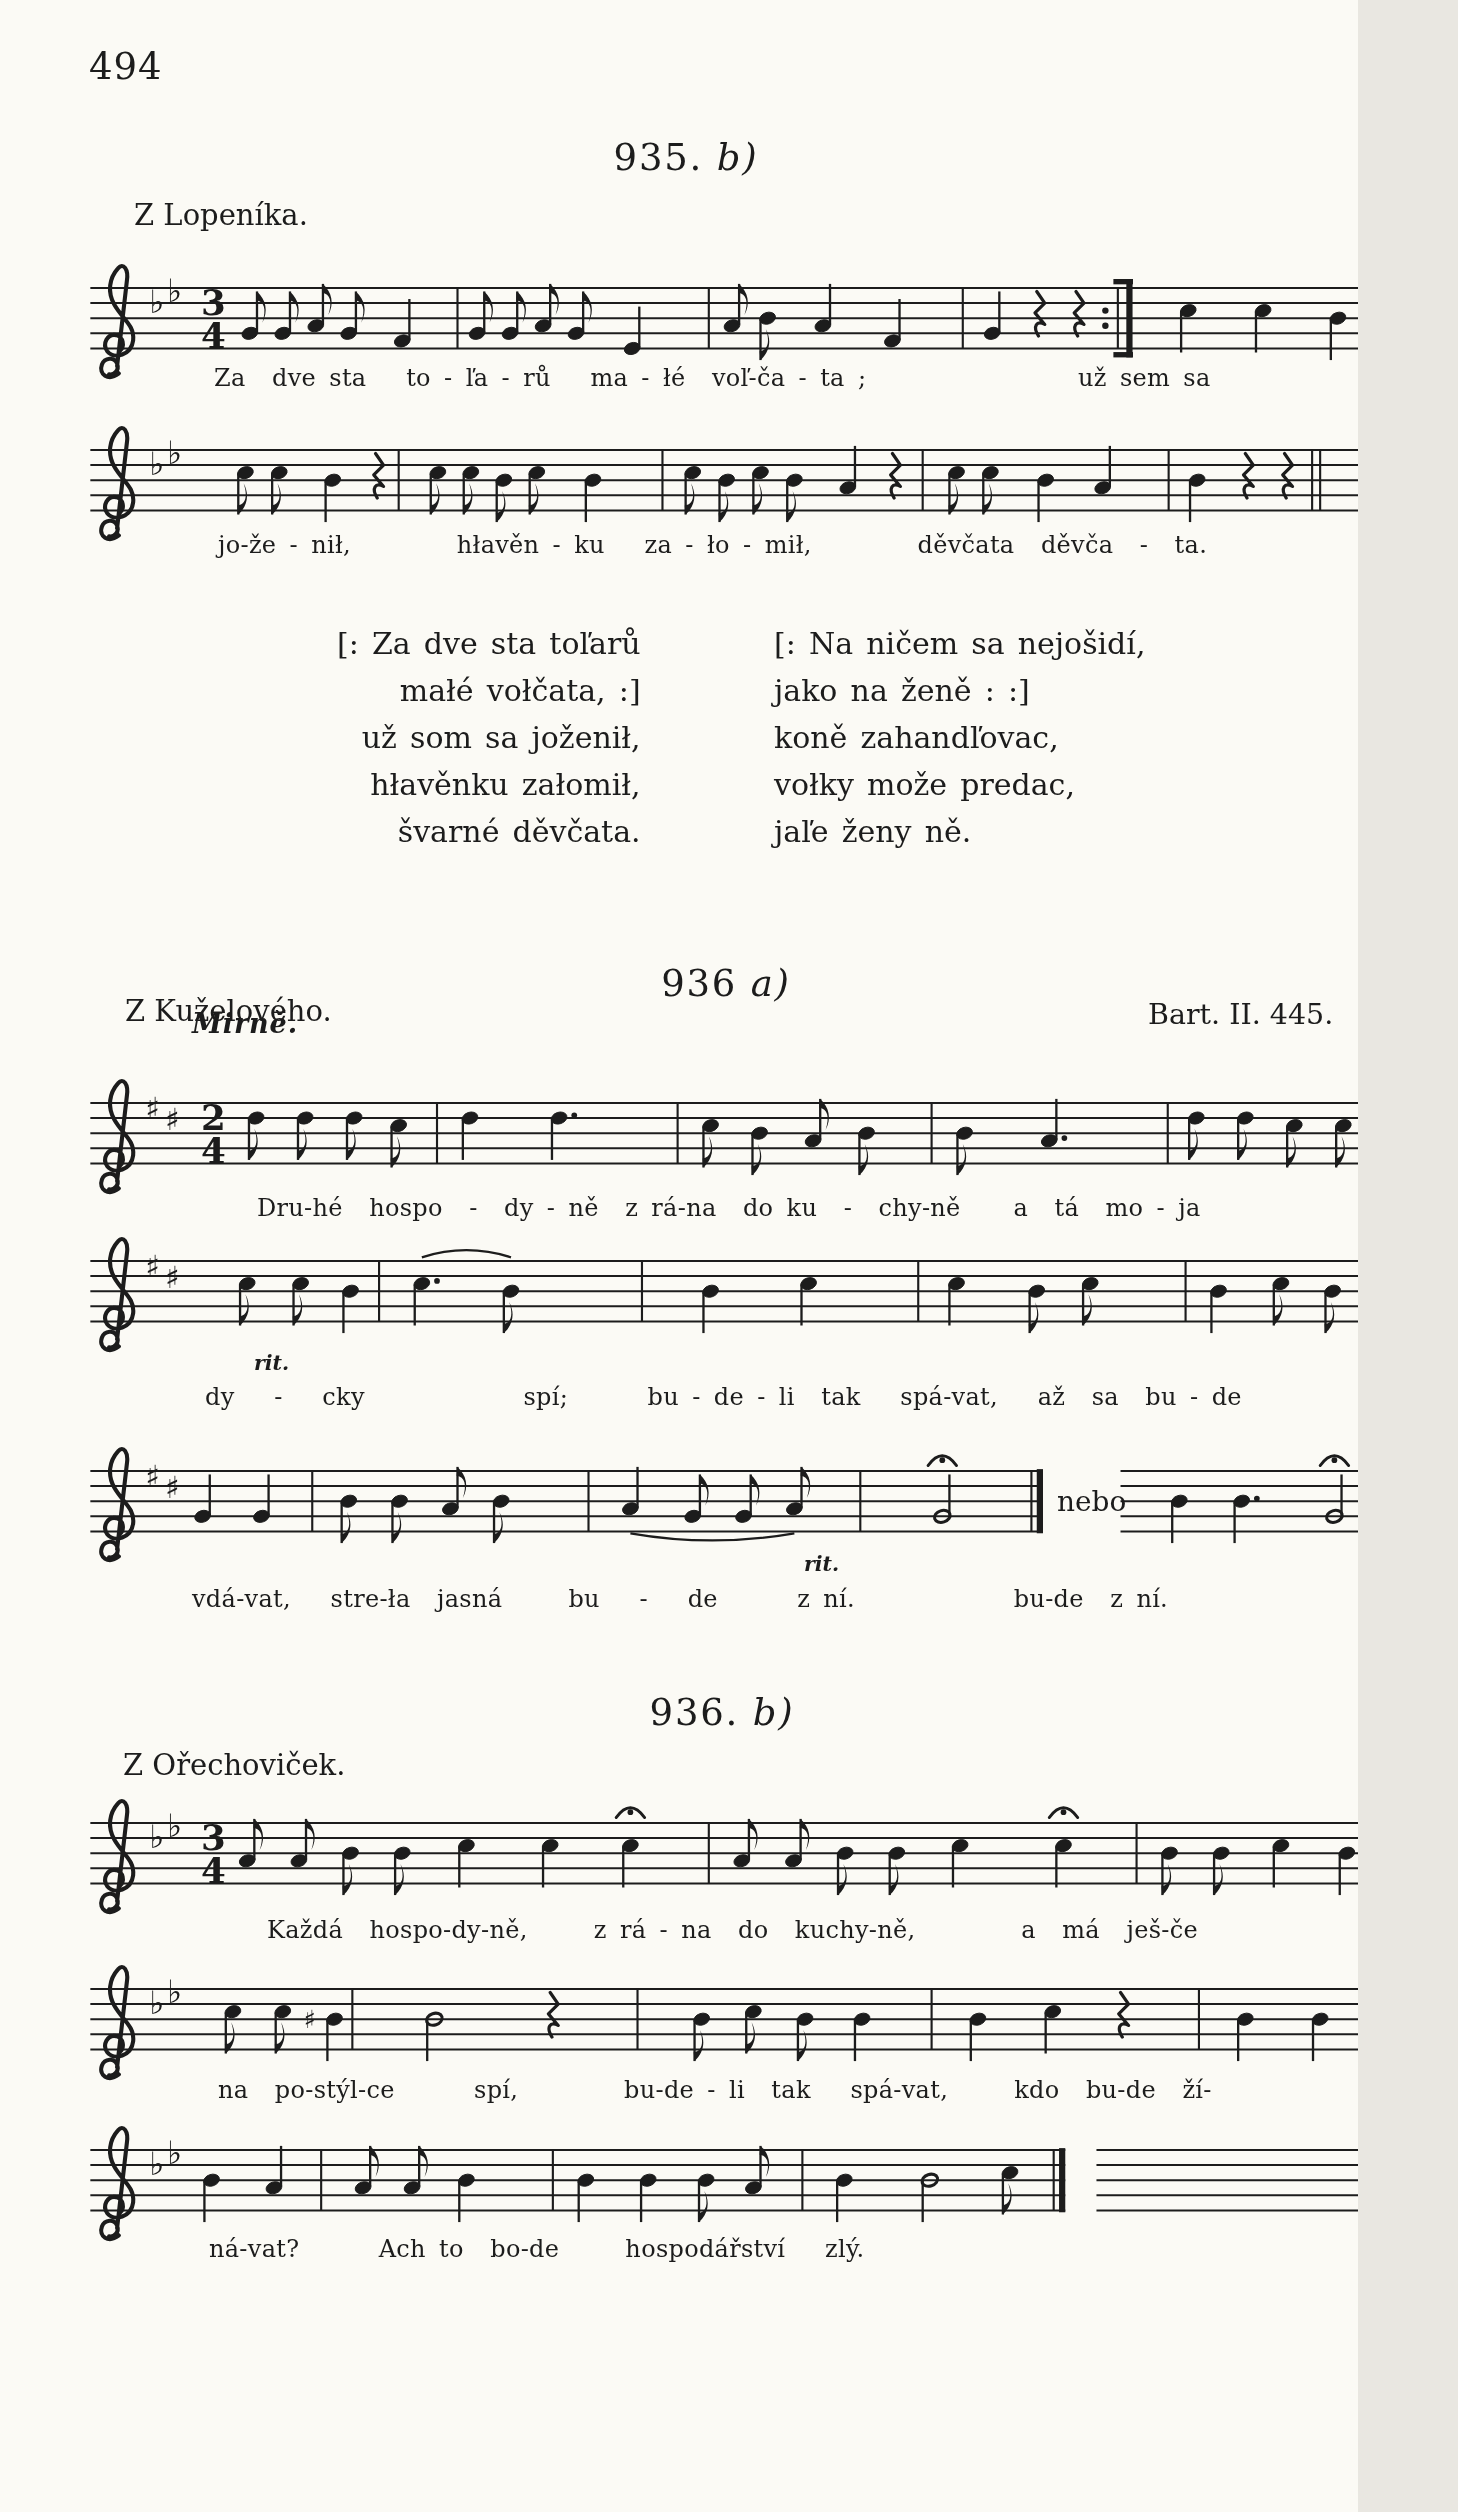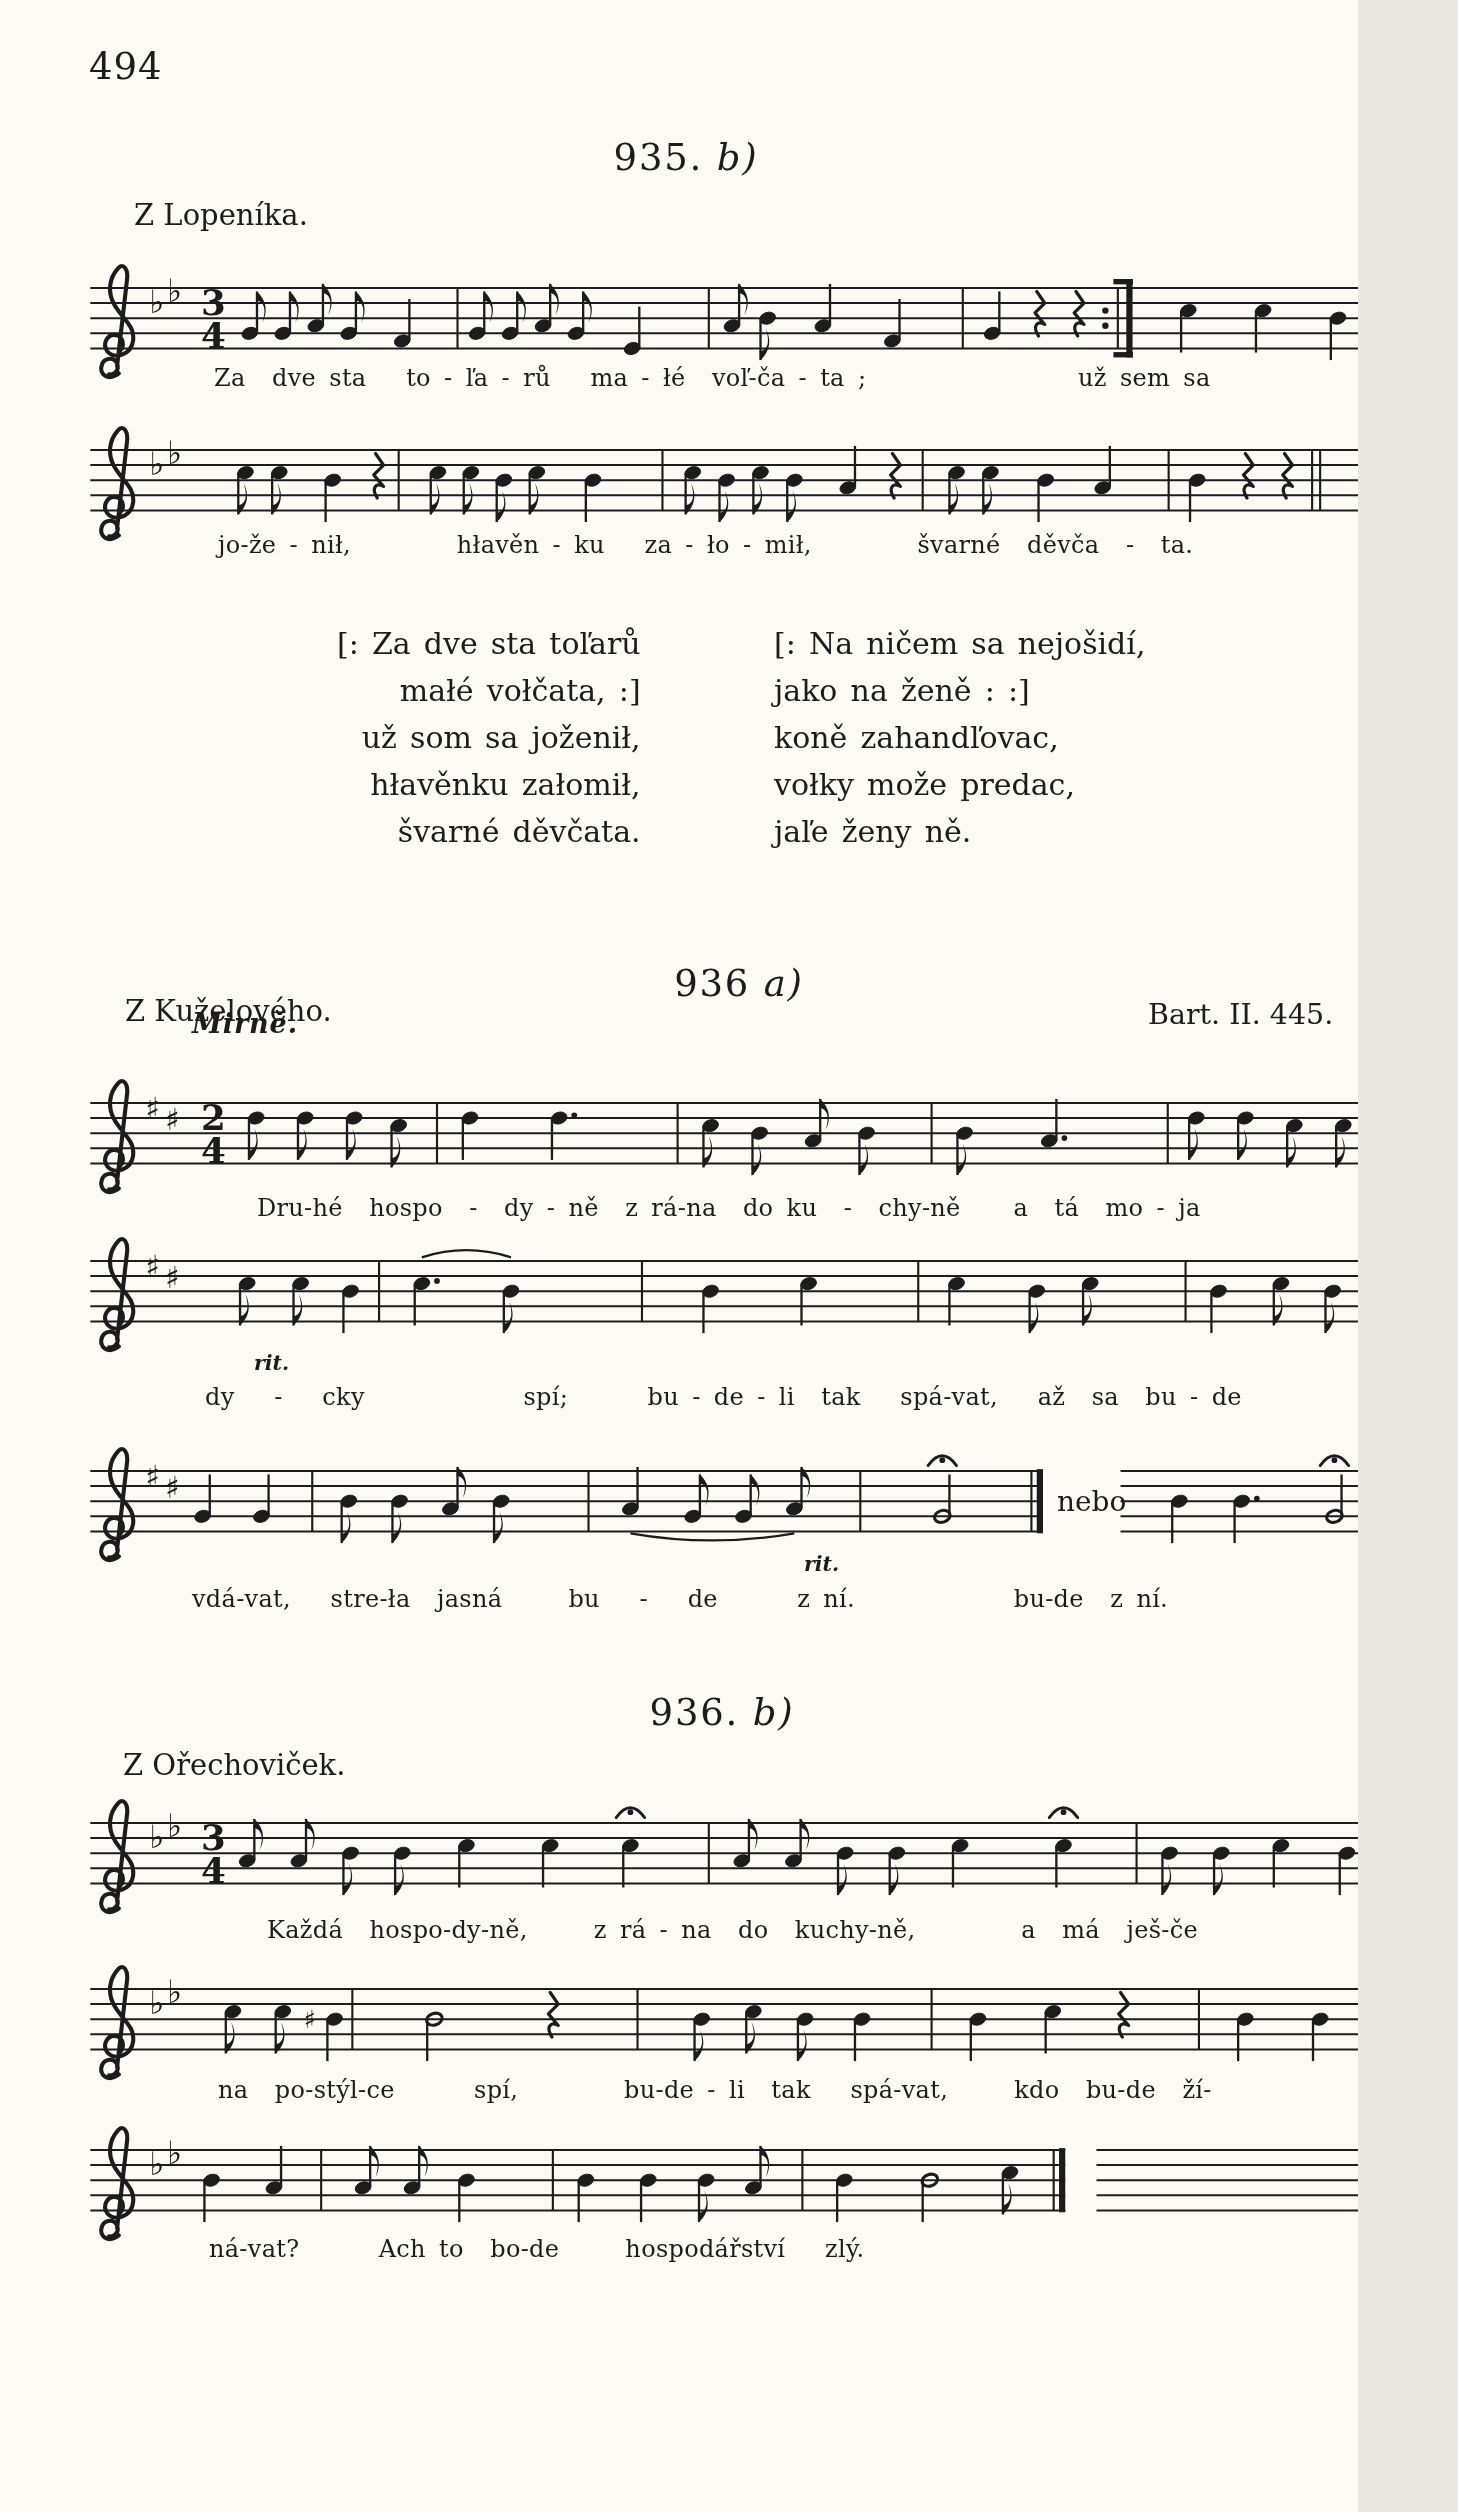--- a/index.html
+++ b/index.html
@@ -165,38 +165,38 @@
       <path d="M0 0 C10 9 13 22 6 35 C11 20 8 11 -1 10 Z" transform="translate(1008,102.5) scale(1,-1)" fill="#1c1c1c"></path>
       <ellipse cx="1078" cy="64" rx="9" ry="6.5" transform="rotate(-18 1078 64)" fill="#1c1c1c" stroke="#1c1c1c" stroke-width="1"></ellipse>
       <line x1="1070" y1="65" x2="1070" y2="111" stroke="#1c1c1c" stroke-width="2.6"></line>
       <ellipse cx="1142" cy="72.5" rx="9" ry="6.5" transform="rotate(-18 1142 72.5)" fill="#1c1c1c" stroke="#1c1c1c" stroke-width="1"></ellipse>
       <line x1="1150" y1="71.5" x2="1150" y2="25.5" stroke="#1c1c1c" stroke-width="2.6"></line>
       <ellipse cx="1248" cy="64" rx="9" ry="6.5" transform="rotate(-18 1248 64)" fill="#1c1c1c" stroke="#1c1c1c" stroke-width="1"></ellipse>
       <line x1="1240" y1="65" x2="1240" y2="111" stroke="#1c1c1c" stroke-width="2.6"></line>
       <path d="M0 34 L9 47 L-2 58 L9 71 C0 66 -5 73 2 84" transform="translate(1302,0)" stroke="#1c1c1c" stroke-width="3.6" fill="none" stroke-linejoin="round" stroke-linecap="round"></path>
       <path d="M0 34 L9 47 L-2 58 L9 71 C0 66 -5 73 2 84" transform="translate(1346,0)" stroke="#1c1c1c" stroke-width="3.6" fill="none" stroke-linejoin="round" stroke-linecap="round"></path>
     </svg>
-  <div class="abs lyrics" style="left:218px;top:531px;">jo-že - nił,        hłavěn - ku   za - ło - mił,        švarné  děvča  -  ta.</div>
+  <div class="abs lyrics" style="left:218px;top:531px;">jo-že - nił,        hłavěn - ku   za - ło - mił,        děvčata  děvča  -  ta.</div>
 
   <div class="abs" style="left:337px;top:620px;text-align:right;">
     <div class="verse-line">[: Za dve sta toľarů</div>
     <div class="verse-line">małé vołčata, :]</div>
     <div class="verse-line">už som sa joženił,</div>
     <div class="verse-line">hłavěnku załomił,</div>
     <div class="verse-line">švarné děvčata.</div>
   </div>
   <div class="abs" style="left:774px;top:620px;">
     <div class="verse-line">[: Na ničem sa nejošidí,</div>
     <div class="verse-line">jako na ženě : :]</div>
     <div class="verse-line">koně zahandľovac,</div>
     <div class="verse-line">vołky može predac,</div>
     <div class="verse-line">jaľe ženy ně.</div>
   </div>
 
-  <div class="abs heading" style="left:53px;width:1372px;top:962px;">
+  <div class="abs heading" style="left:40px;width:1372px;top:962px;">
     <span>936</span>
     <span class="lt">a)</span>
   </div>
   <div class="abs source" style="left:125px;top:994px;">Z Kuželového.</div>
   <div class="abs ref" style="left:1148px;top:998px;">Bart. II. 445.</div>
   <div class="abs tempo" style="left:192px;top:1008px;">Mirně.</div>
 
   <svg class="staff" style="left:85px;top:1076px;" width="1310" height="134" viewBox="0 0 1470 150">
       <line x1="6" y1="30" x2="1462" y2="30" stroke="#1c1c1c" stroke-width="2.2"></line>
       <line x1="6" y1="47" x2="1462" y2="47" stroke="#1c1c1c" stroke-width="2.2"></line>

